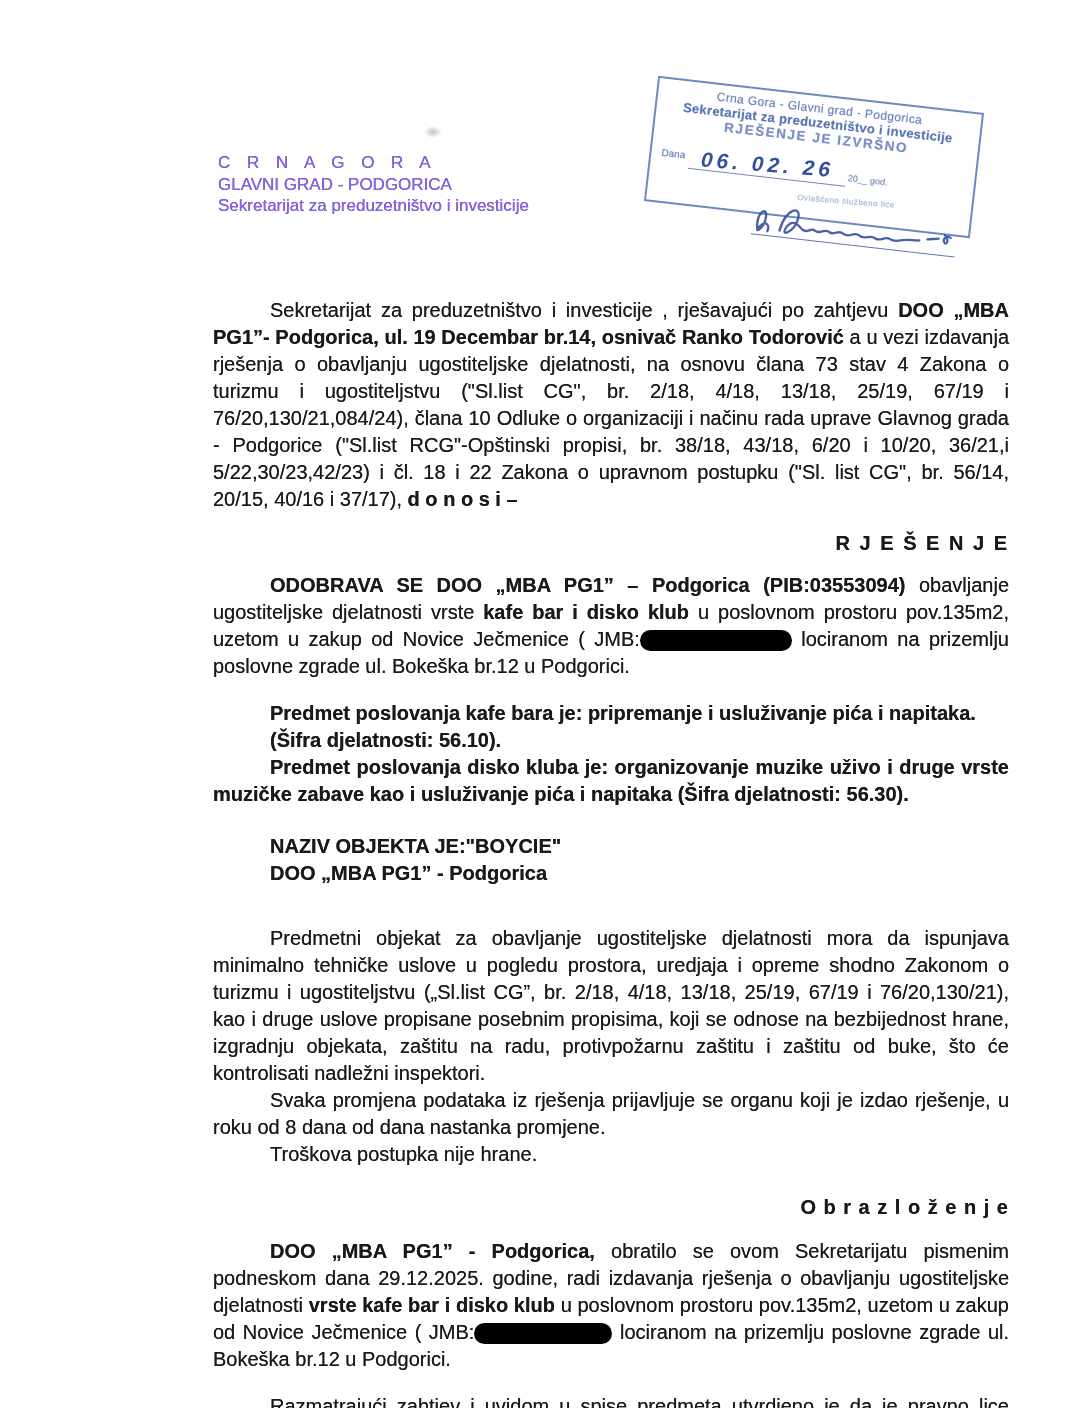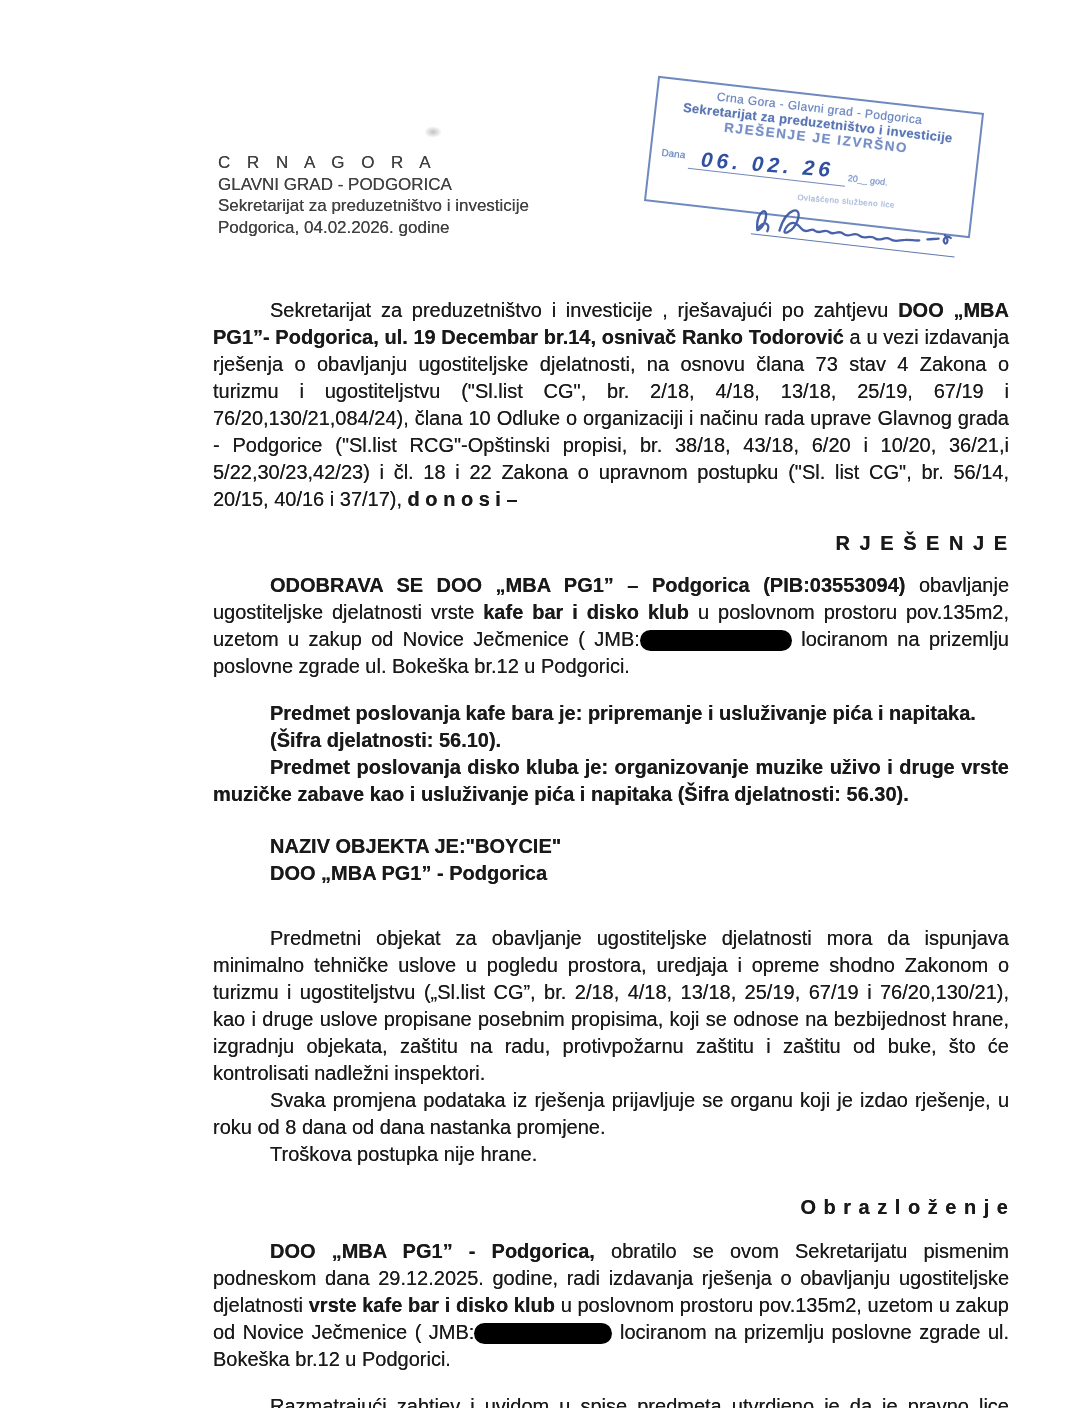--- a/index.html
+++ b/index.html
@@ -6,21 +6,21 @@
   html,body { background:#e8e8e8; }
   .page {
     position:relative; width:1088px; height:1408px; margin:0 auto;
     background:#ffffff; overflow:hidden;
     font-family:"Liberation Sans", sans-serif;
     color:#191919;
   }
   
   .letterhead {
     position:absolute; left:218px; top:152px;
-    font-size:17px; line-height:21.5px; color:#404040;
+    font-size:17px; line-height:21.5px; color:#8b5cf6;
     text-shadow:0 0 0.5px rgba(20,20,20,.75);
   }
   .letterhead .country { letter-spacing:6px; }
   
   .smudge {
     position:absolute; left:424px; top:126px; width:18px; height:12px;
     background:radial-gradient(ellipse at center, rgba(120,120,120,.45), rgba(120,120,120,0) 70%);
     border-radius:50%;
   }
   
@@ -81,21 +81,20 @@
 <body>
 
 <div class="page">
 
   <div class="smudge"></div>
 
   <div class="letterhead">
     <div class="country">C R N A  G O R A</div>
     <div>GLAVNI GRAD - PODGORICA</div>
     <div>Sekretarijat za preduzetništvo i investicije</div>
-    <div>Podgorica, 04.02.2026. godine</div>
   </div>
 
   <div class="stamp">
     <div class="s1">Crna Gora - Glavni grad - Podgorica</div>
     <div class="s2">Sekretarijat za preduzetništvo i investicije</div>
     <div class="s3">RJEŠENJE JE IZVRŠNO</div>
     <div class="date-row">
       <span class="dana">Dana</span><span class="dateline"><span class="hdate">06. 02. 26</span></span><span class="yr">20__ god.</span>
     </div>
     <div class="signer-caption">Ovlašćeno službeno lice</div>

